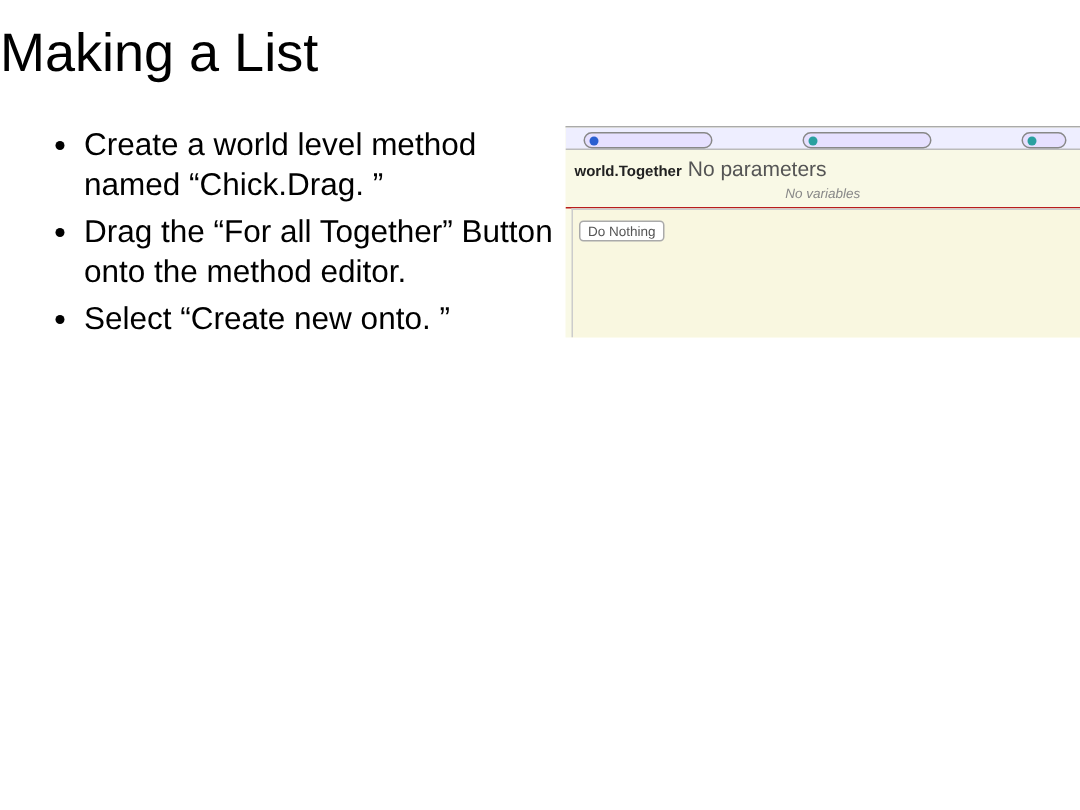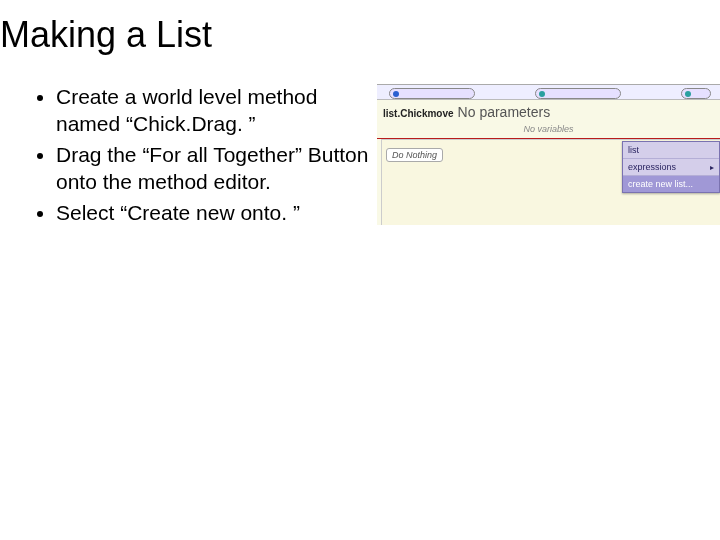--- a/index.html
+++ b/index.html
@@ -100,21 +100,20 @@
     border: 1px solid #ccc;
     border-right: none;
     border-bottom: none;
     padding: 4px;
   }
   .do-nothing {
     display: inline-block;
     background: #fff;
     border: 1px solid #aaa;
     font-size: 9px;
-    font-style: italic;
     padding: 1px 5px;
     border-radius: 3px;
     color:#555;
   }
   
   .menu {
     position: absolute;
     right: 0;
     top: 56px;
     width: 96px;
@@ -164,36 +163,24 @@
       </div>
       <div class="pill">
         <span class="dot-teal"></span>
       </div>
       <div class="pill" style="width:30px">
         <span class="dot-teal"></span>
       </div>
     </div>
 
     <div class="method-row">
-      <span class="method-name">list.Chickmove</span>
+      <span class="method-name">world.Together</span>
       <span class="method-sub">No parameters</span>
     </div>
     <div class="novar-row">No variables</div>
 
     <div class="editor-area">
       <span class="do-nothing">Do Nothing</span>
     </div>
 
-    <div class="menu">
-      <div class="menu-item">
-        <span>list</span>
-      </div>
-      <div class="menu-item">
-        <span>expressions</span>
-        <span class="arrow">▸</span>
-      </div>
-      <div class="menu-item highlight">
-        <span>create new list...</span>
-      </div>
-    </div>
   </div>
 
 </div>
 
 </body></html>

